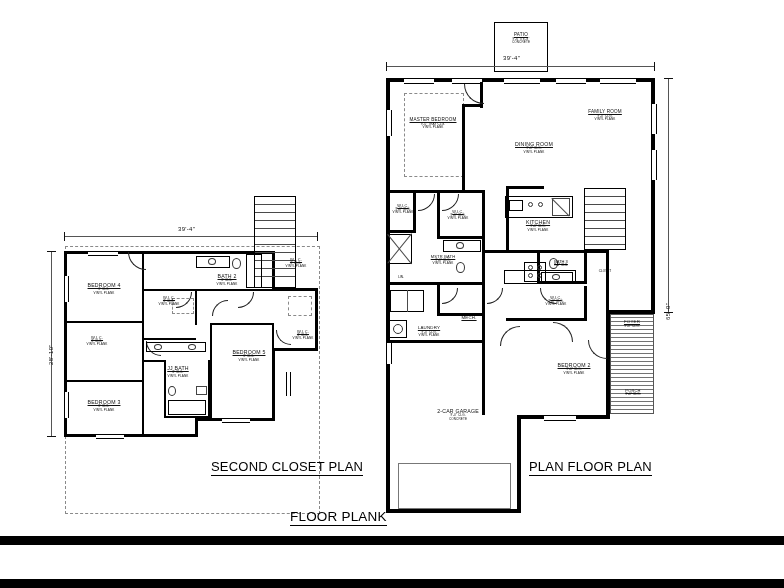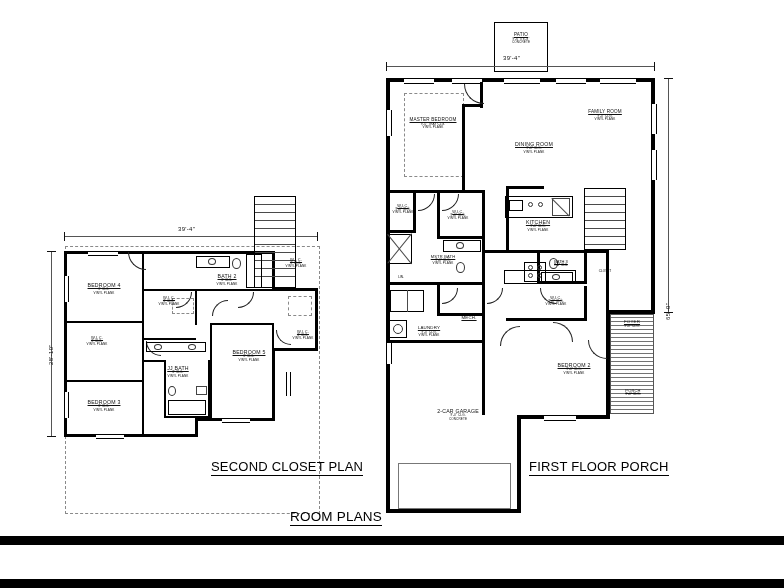--- a/index.html
+++ b/index.html
@@ -379,18 +379,18 @@
       <span>CLOSET</span>
     </div>
     <div class="tiny" style="left:388px;top:276px;width:26px;">
       <span>LIN.</span>
     </div>
     <div class="tiny" style="left:544px;top:260px;width:34px;">
       <span class="u">BATH 3</span>
       <span>9'-0" CLG.</span>
     </div>
 
-    <div class="title" style="left:529px;top:459px;">FIRST FLOOR PORCH</div>
+    <div class="title" style="left:529px;top:459px;">PLAN FLOOR PLAN</div>
   </div>
 
-  <div class="title big" style="left:290px;top:509px;">ROOM PLANS</div>
+  <div class="title big" style="left:290px;top:509px;">FLOOR PLANK</div>
 
 </div>
 
 </body></html>

